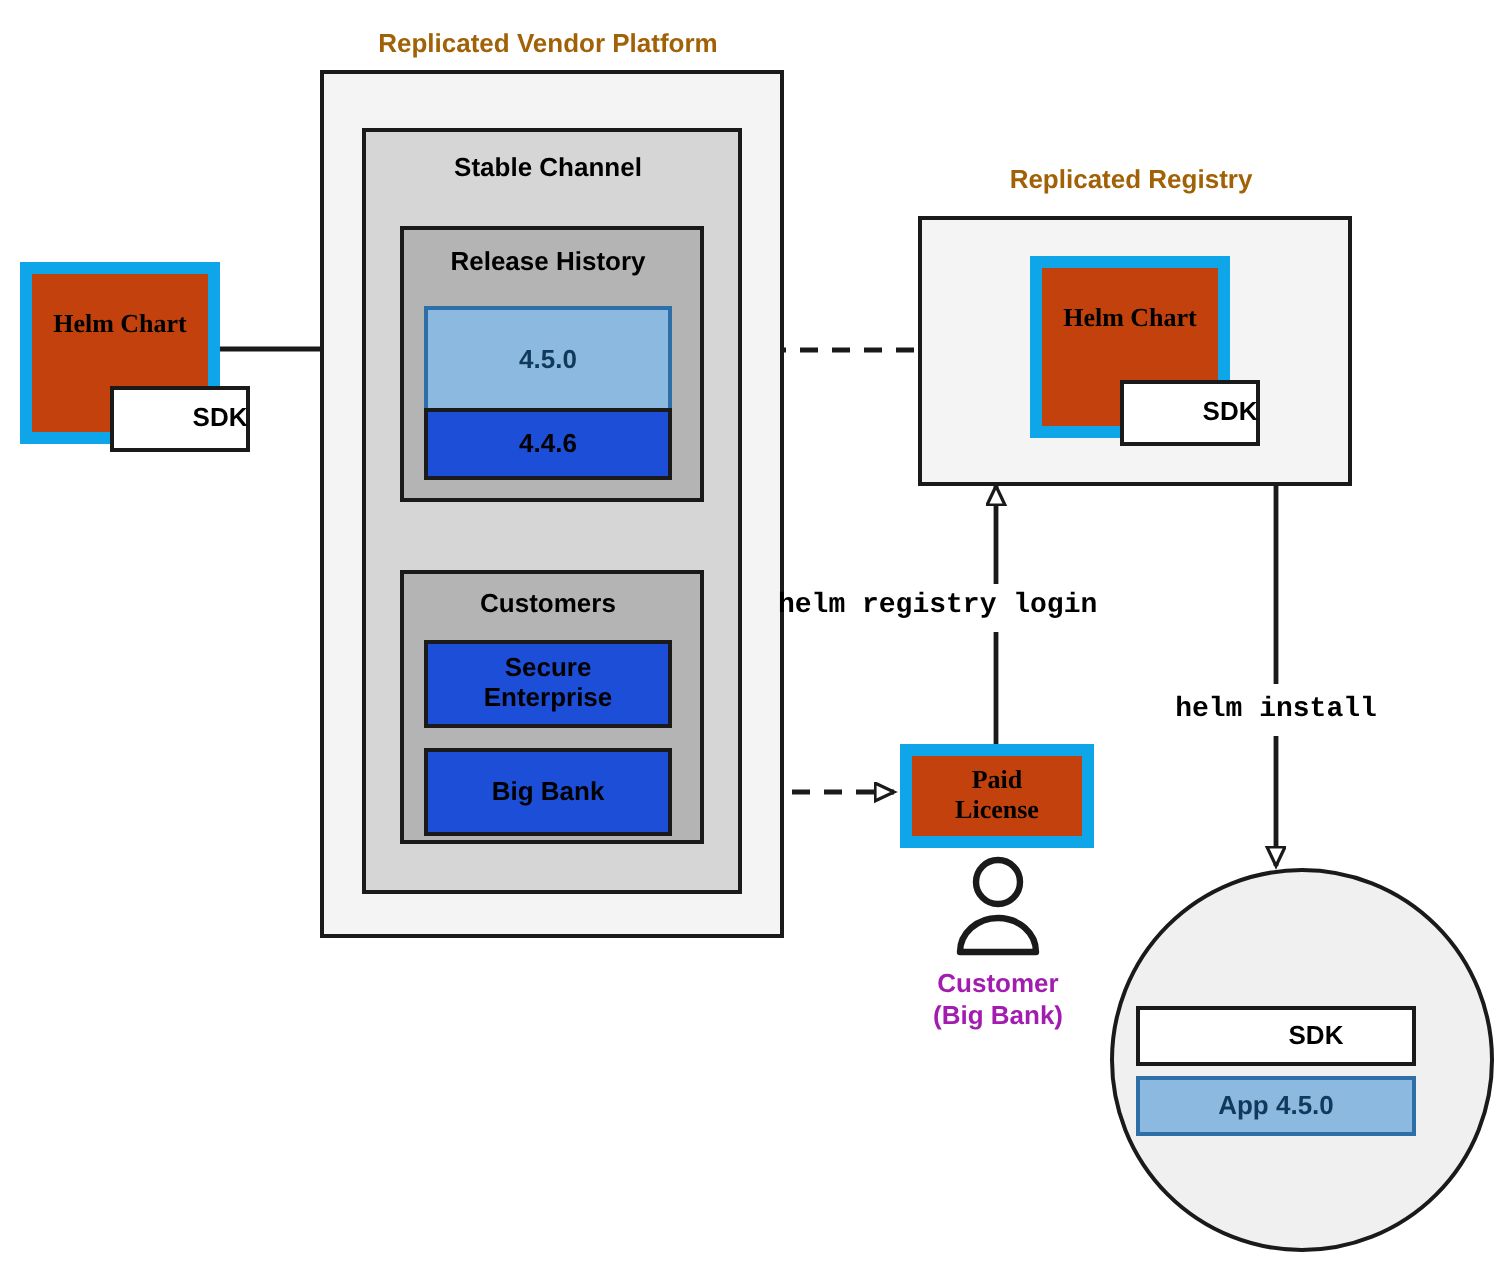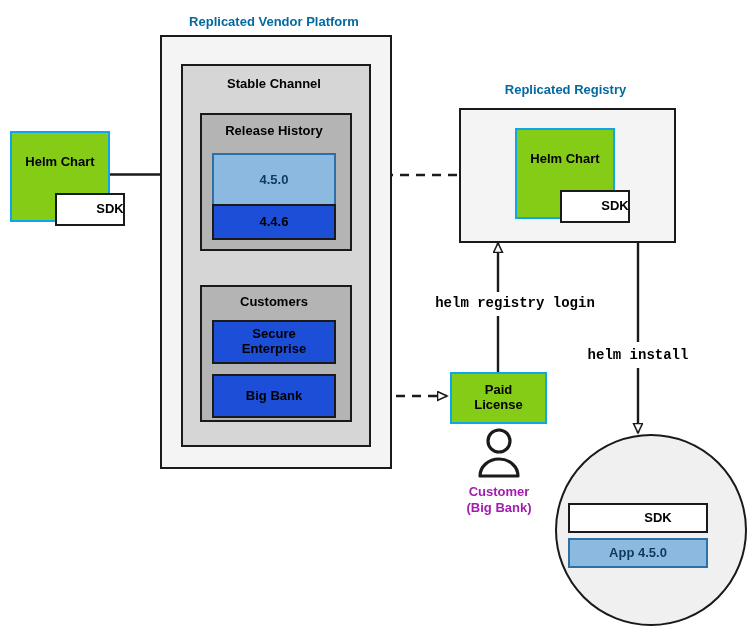--- a/index.html
+++ b/index.html
@@ -45,41 +45,42 @@
   .group-label {
     position: absolute;
     left: 0;
     right: 0;
     text-align: center;
     font-weight: bold;
     color: #000000;
   }
   
   .box-grey {
-    background: #84cc16;
-    border: 2px solid #0ea5e9;
+    background: #c2410c;
+    border: 6px solid #0ea5e9;
+    font-family: Liberation Serif, serif;
   }
   .box-white {
     background: #1d4ed8;
     border: 2px solid #1a1a1a;
   }
   .box-plain-white {
     background: #ffffff;
     border: 2px solid #1a1a1a;
     padding-left: 40px;
   }
   .box-blue {
     background: #8cb9e0;
     border: 2px solid #2f6fa8;
     color: #10395c;
   }
   .title-label {
     position: absolute;
     font-weight: bold;
-    color: #0369a1;
+    color: #a16207;
     text-align: center;
     white-space: nowrap;
   }
   .cmd-label {
     position: absolute;
     font-family: "Liberation Mono", "DejaVu Sans Mono", monospace;
     font-weight: bold;
     color: #000000;
     white-space: nowrap;
     letter-spacing: 0px;
@@ -196,21 +197,21 @@
   <div class="person" style="left:472px; top:428px; width:54px; height:52px;">
     <svg width="54" height="52" viewBox="0 0 54 52">
       <circle cx="27" cy="13" r="11" fill="#ffffff" stroke="#1a1a1a" stroke-width="3.2"></circle>
       <path d="M8,48 A19,17 0 0 1 46,48 z" fill="#ffffff" stroke="#1a1a1a" stroke-width="3.2" stroke-linejoin="round"></path>
     </svg>
   </div>
 
   <div class="cap-label" style="left:444px; top:484px; width:110px; font-size:13px;">Customer
 (Big Bank)</div>
 
-  <div class="cmd-label" style="left:420px; top:295px; width:190px; text-align:center; font-size:14px;">helm registry login</div>
+  <div class="cmd-label" style="left:389px; top:295px; width:190px; text-align:left; font-size:14px;">helm registry login</div>
 
   <div class="cmd-label" style="left:570px; top:347px; width:136px; text-align:center; font-size:14px;">helm install</div>
 
   <div class="cluster" style="left:555px; top:434px; width:192px; height:192px;"></div>
 
   <div class="node box-plain-white" style="left:568px; top:503px; width:140px; height:30px; font-size:13px;">
     <span>SDK</span>
   </div>
   <div class="node box-blue" style="left:568px; top:538px; width:140px; height:30px; font-size:13px;">
     <span>App 4.5.0</span>

